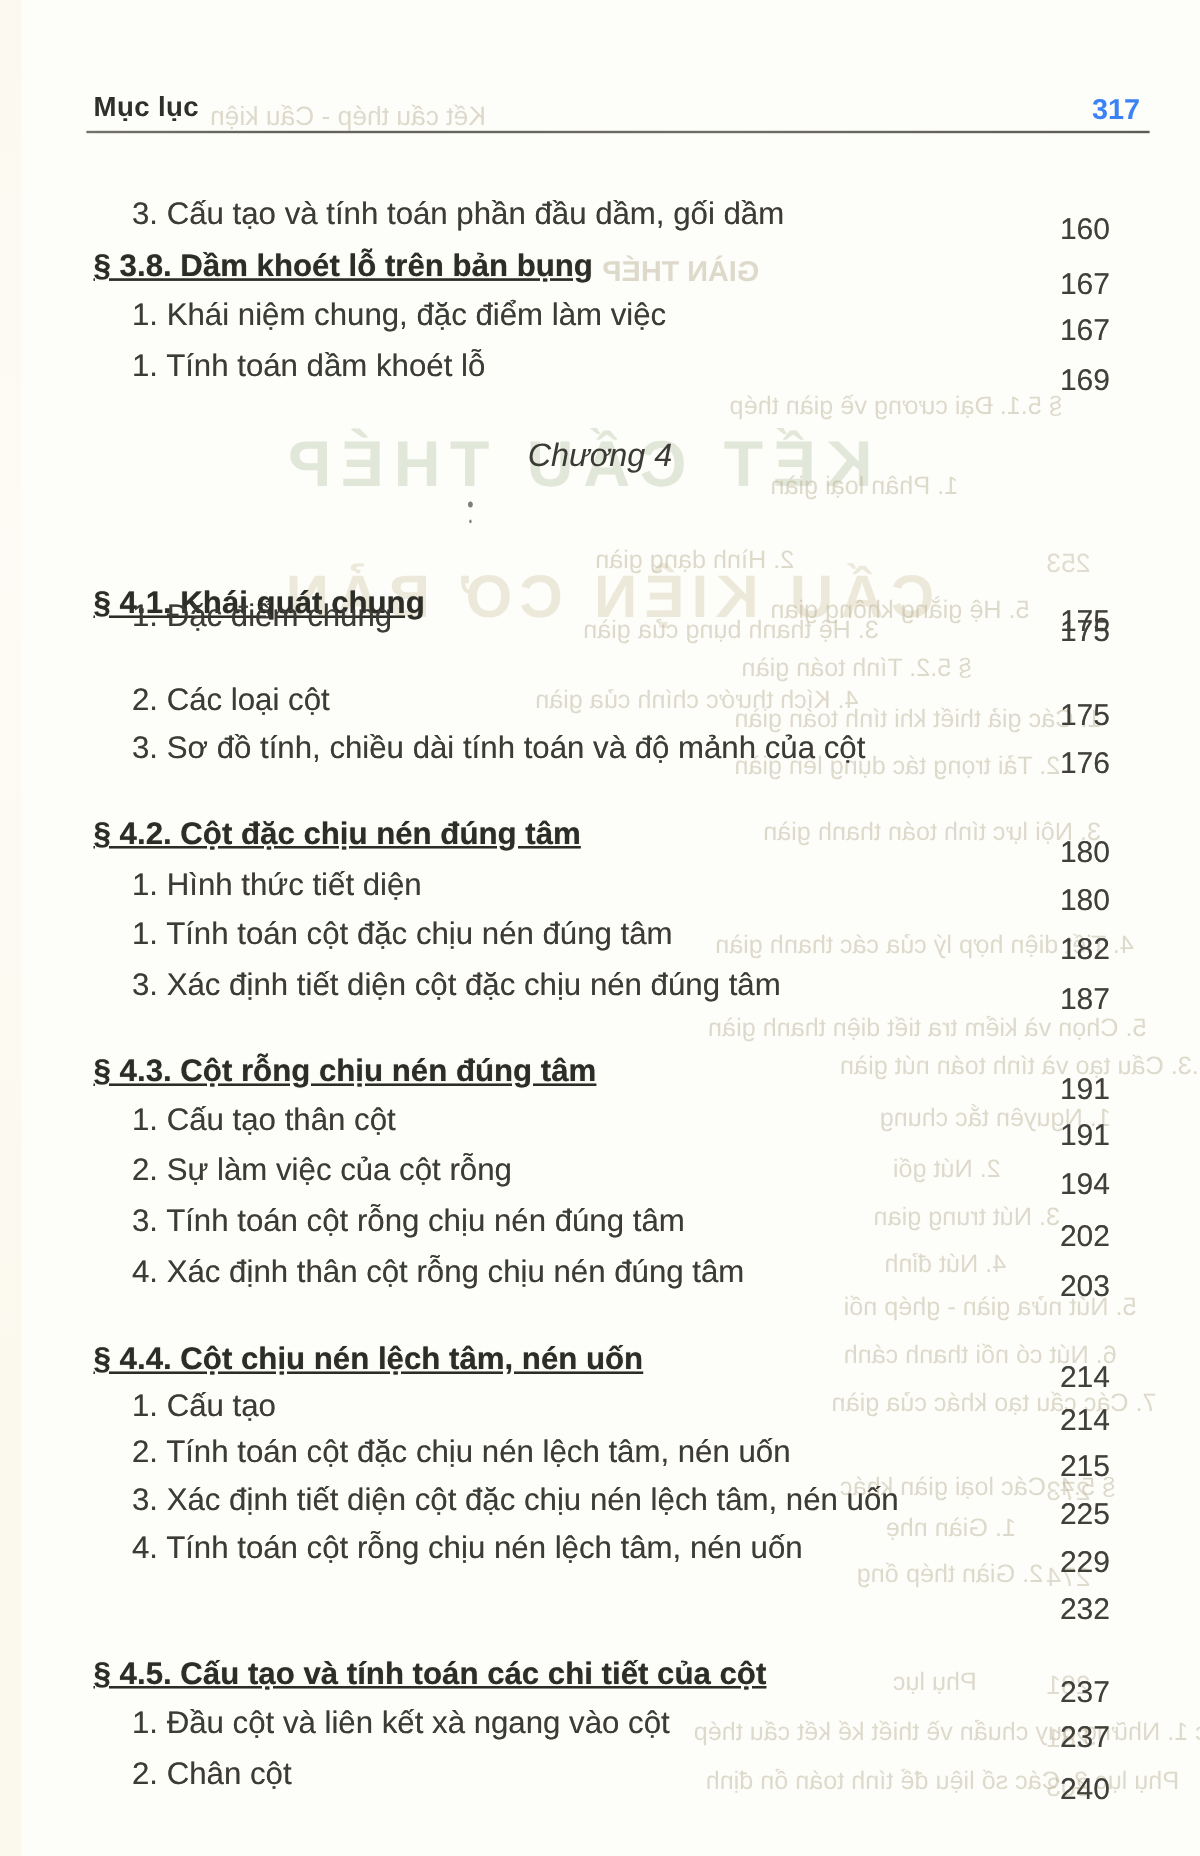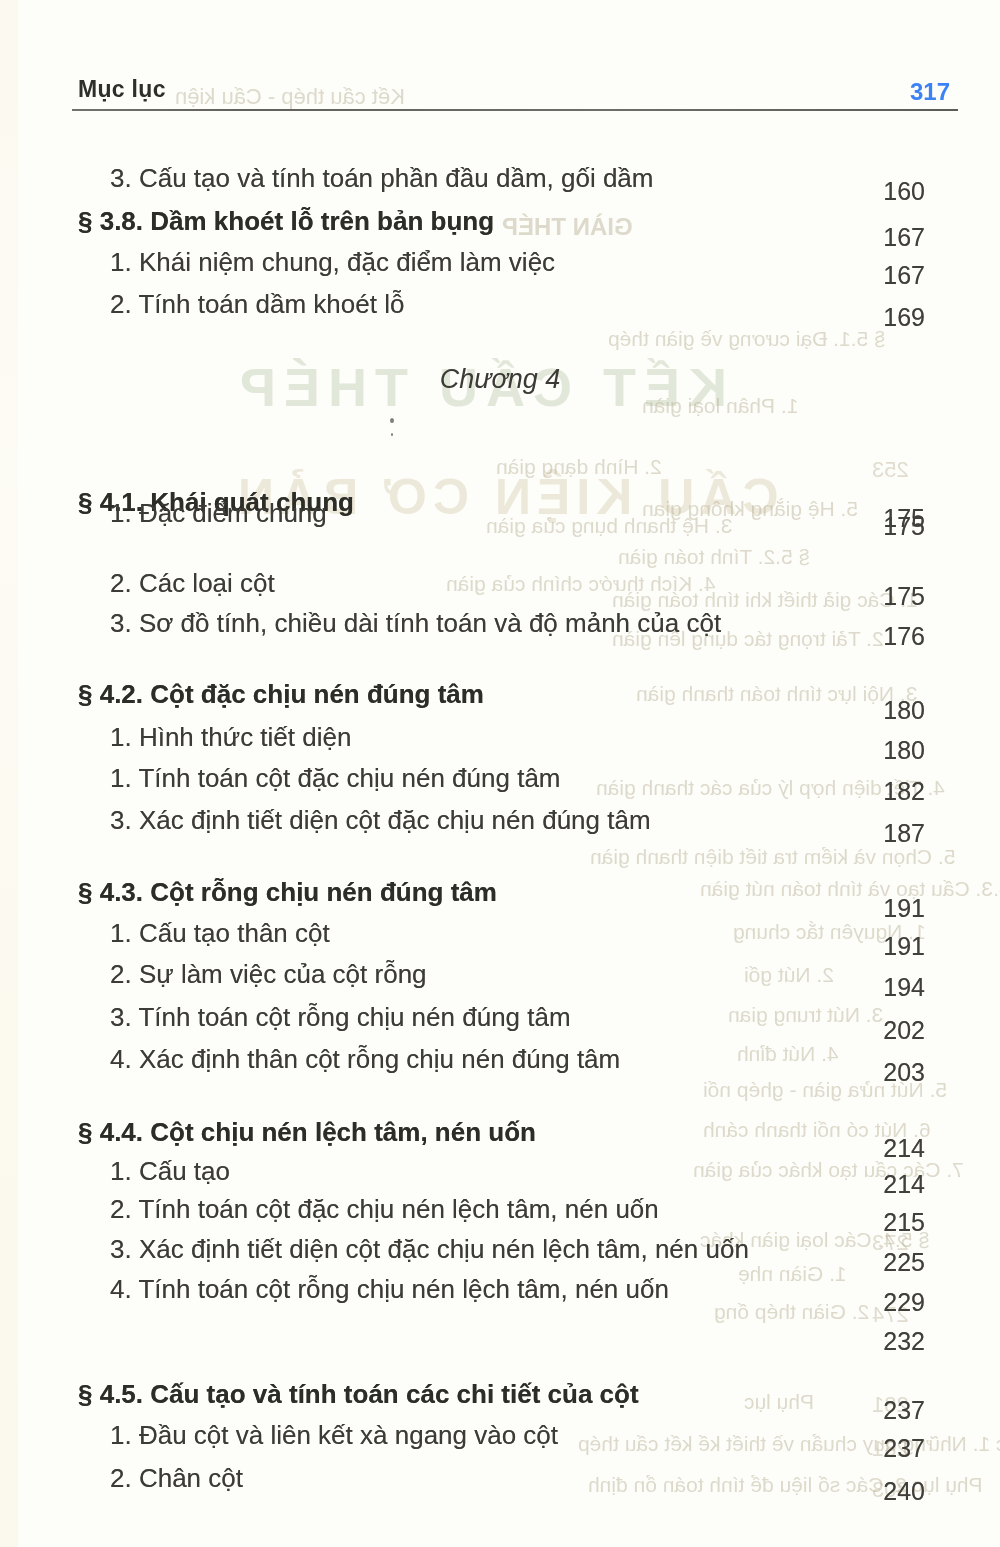--- a/index.html
+++ b/index.html
@@ -21,21 +21,21 @@
   .kicker{position:absolute;left:0;right:0;top:364px;text-align:center;
     font-style:italic;font-size:27px;color:#3b3a35;}
   .chap-title{position:absolute;left:0;right:0;top:399px;text-align:center;
     font-weight:bold;font-size:38px;color:#2b2b26;}
   .chap-title span{display:inline-block;transform:scaleX(.8);letter-spacing:1px;
     text-shadow:0 0 .6px rgba(43,43,38,.7);}
   .row{position:absolute;left:0;width:100%;height:36px;}
   .row .lbl{position:absolute;left:110px;top:0;font-size:26px;color:#3c3b35;
     white-space:nowrap;text-shadow:0 0 .5px rgba(60,59,53,.55);}
   .row.sec .lbl{left:78px;font-weight:bold;color:#2d2d28;
-    text-shadow:0 0 .6px rgba(45,45,40,.65);}
+    text-shadow:0 0 .6px rgba(45,45,40,.65);text-decoration:underline;}
   .row .pg{position:absolute;right:75px;top:14px;font-size:25px;color:#413f3a;
     text-shadow:0 0 .5px rgba(65,63,58,.5);}
   .row.sec .pg{top:17px;}
   
   .ghost{position:absolute;white-space:nowrap;transform:scaleX(-1);
     font-size:21px;color:#b3a88c;opacity:.42;}
   .ghost.b{font-weight:bold;}
   .ghost.big1{font-size:54px;font-weight:bold;letter-spacing:8px;color:#b9c7a8;opacity:.38;}
   .ghost.big2{font-size:50px;font-weight:bold;letter-spacing:6px;color:#cfc3a0;opacity:.34;}
   .ghost.num{font-size:22px;opacity:.38;}
@@ -98,21 +98,21 @@
     </div>
   <div class="row sec" style="top:206px">
       <span class="lbl">§ 3.8. Dầm khoét lỗ trên bản bụng</span>
       <span class="pg">167</span>
     </div>
   <div class="row" style="top:247px">
       <span class="lbl">1. Khái niệm chung, đặc điểm làm việc</span>
       <span class="pg">167</span>
     </div>
   <div class="row" style="top:289px">
-      <span class="lbl">2. Tính toán dầm khoét lỗ</span>
+      <span class="lbl">1. Tính toán dầm khoét lỗ</span>
       <span class="pg">169</span>
     </div>
   <div class="row sec" style="top:487px">
       <span class="lbl">§ 4.1. Khái quát chung</span>
       <span class="pg">175</span>
     </div>
   <div class="row" style="top:498px">
       <span class="lbl">1. Đặc điểm chung</span>
       <span class="pg">175</span>
     </div>

